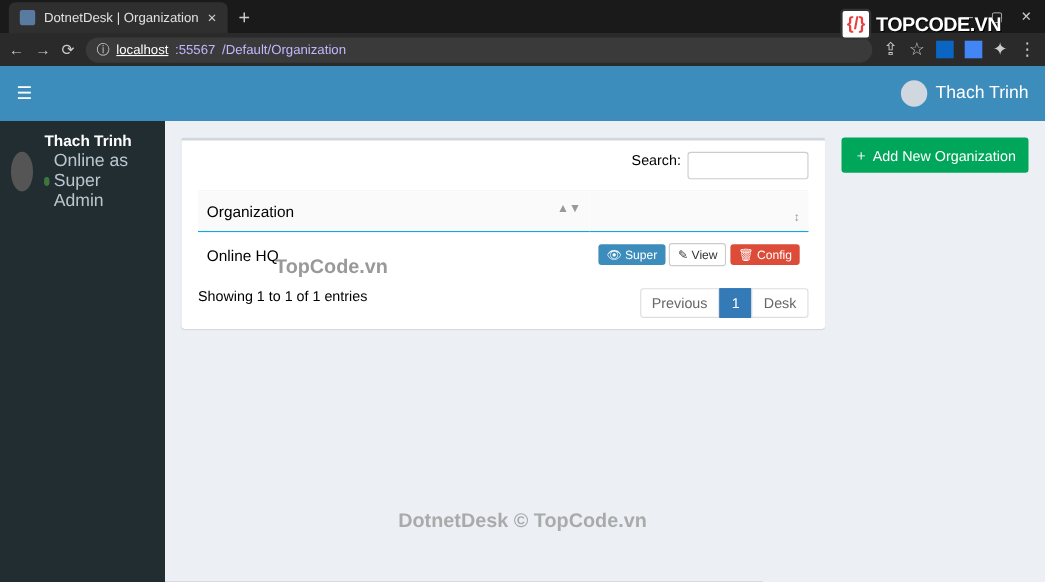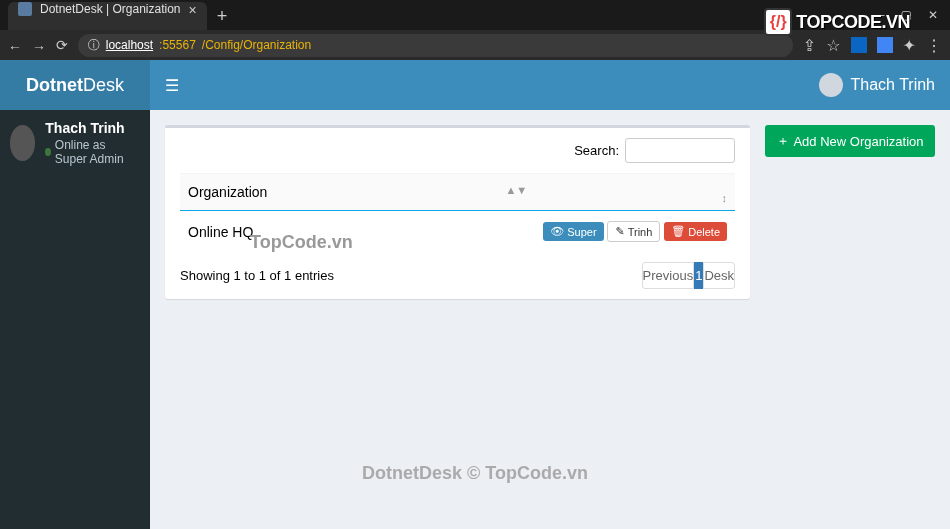--- a/index.html
+++ b/index.html
@@ -1,31 +1,31 @@
 <!DOCTYPE html>
 <html><head>
 <meta charset="utf-8">
 <style>
 * { margin: 0; padding: 0; box-sizing: border-box; font-family: -apple-system, "Segoe UI", Arial, sans-serif; }
 body { width: 950px; height: 529px; background: #000; overflow: hidden; position: relative; }
 
 
 .titlebar { height: 30px; background: #1a1a1a; display: flex; align-items: center; }
-.tab { height: 28px; background: #2f2f2f; margin-left: 8px; margin-top: 2px; padding: 0 10px; display: flex; align-items: flex-start; gap: 8px; border-radius: 6px 6px 0 0; min-width: 180px; }
+.tab { height: 28px; background: #2f2f2f; margin-left: 8px; margin-top: 2px; padding: 0 10px; display: flex; align-items: center; gap: 8px; border-radius: 6px 6px 0 0; min-width: 180px; }
 .tab-icon { width: 14px; height: 14px; background: #5a7ba0; border-radius: 2px; }
 .tab-title { color: #e0e0e0; font-size: 12px; flex: 1; }
 .tab-close { color: #ccc; font-size: 14px; cursor: pointer; }
 .new-tab { color: #ccc; font-size: 18px; padding: 0 10px; margin-top: 2px; }
 .window-controls { margin-left: auto; display: flex; gap: 16px; padding-right: 12px; color: #ccc; font-size: 12px; }
 
 .addrbar { height: 30px; background: #2a2a2a; display: flex; align-items: center; padding: 0 8px; gap: 10px; color: #ccc; }
 .nav-btn { font-size: 14px; cursor: pointer; }
 .url-field { flex: 1; display: flex; align-items: center; gap: 6px; background: #3a3a3a; border-radius: 20px; padding: 3px 10px; font-size: 12px; }
 .url-host { color: #fff; text-decoration: underline; }
-.url-path { color: #eab308; }
+.url-path { color: #c4b5fd; }
 .ext-icons { display: flex; gap: 10px; align-items: center; }
 .ext-ic { width: 16px; height: 16px; display: inline-block; }
 
 
 .watermark-logo { position: absolute; top: 8px; right: 40px; z-index: 100; pointer-events: none; }
 .wm-box { display: flex; align-items: center; gap: 4px; }
 .wm-icon { width: 28px; height: 28px; background: #fff; border-radius: 4px; display: flex; align-items: center; justify-content: center; color: #e83e3e; font-weight: 900; font-size: 16px; border: 2px solid #333; }
 .wm-text { color: #fff; font-weight: 900; font-size: 18px; text-shadow: 1px 1px 0 #000; letter-spacing: -0.5px; }
 
 
@@ -36,42 +36,42 @@
 .header-user { margin-left: auto; display: flex; align-items: center; gap: 8px; padding-right: 15px; }
 .avatar-sm { width: 24px; height: 24px; border-radius: 50%; background: #d0d7de; }
 
 
 .app-body { display: flex; height: calc(529px - 110px); }
 .sidebar { width: 150px; background: #222d32; color: #fff; }
 .user-panel { padding: 10px; display: flex; gap: 10px; align-items: center; }
 .avatar-md { width: 36px; height: 36px; border-radius: 50%; background: #555; }
 .user-info { font-size: 12px; }
 .user-name { font-weight: 600; font-size: 14px; }
-.user-status { color: #b8c7ce; font-size: 12px; display: flex; align-items: center; gap: 4px; margin-top: 2px; }
+.user-status { color: #b8c7ce; font-size: 16px; display: flex; align-items: center; gap: 4px; margin-top: 2px; }
 .status-dot { width: 8px; height: 8px; border-radius: 50%; background: #3c763d; display: inline-block; }
 
 
 .content-wrapper { flex: 1; background: #ecf0f5; padding: 15px; display: flex; gap: 15px; align-items: flex-start; }
 .main-box { flex: 1; background: #fff; border-top: 3px solid #d2d6de; border-radius: 3px; box-shadow: 0 1px 1px rgba(0,0,0,.1); padding: 10px 15px; }
-.search-row { display: flex; justify-content: flex-end; align-items: center; gap: 6px; margin-bottom: 10px; font-size: 13px; }
+.search-row { display: flex; justify-content: flex-end; gap: 6px; margin-bottom: 10px; font-size: 13px; }
 .search-input { border: 1px solid #ccc; border-radius: 3px; padding: 4px 6px; width: 110px; font-size: 13px; }
 
 .table { width: 100%; border-collapse: collapse; font-size: 14px; }
 .table th { text-align: left; padding: 10px 8px; border-top: 1px solid #f4f4f4; border-bottom: 1px solid #0ea5e9; background: #fafafa; font-weight: 400; position: relative; }
 .sort-ic { position: absolute; right: 8px; color: #999; font-size: 11px; }
 .table td { padding: 10px 8px; border-top: 1px solid #f4f4f4; }
 .action-cell { text-align: right; white-space: nowrap; }
 .btn { display: inline-flex; align-items: center; gap: 3px; padding: 3px 7px; border-radius: 3px; font-size: 11px; color: #fff; cursor: pointer; border: none; }
 .btn-view { background: #3c8dbc; }
 .btn-edit { background: #fff; color: #333; border: 1px solid #ccc; }
 .btn-delete { background: #dd4b39; }
 
-.table-footer { display: flex; justify-content: space-between; align-items: center; margin-top: 10px; font-size: 13px; }
+.table-footer { display: flex; justify-content: space-between; align-items: flex-start; margin-top: 10px; font-size: 13px; }
 .pagination { display: flex; }
-.page-btn { padding: 5px 0; border: 1px solid #ddd; background: #fff; font-size: 13px; color: #666; cursor: pointer; }
+.page-btn { padding: 5px 10px; border: 1px solid #ddd; background: #fff; font-size: 13px; color: #666; cursor: pointer; }
 .page-btn.active { background: #337ab7; color: #fff; border-color: #337ab7; }
 .page-btn:first-child { border-radius: 3px 0 0 3px; }
 .page-btn:last-child { border-radius: 0 3px 3px 0; }
 
 .side-actions { width: 170px; }
 .btn-add { background: #00a65a; color: #fff; border: none; padding: 7px 10px; border-radius: 3px; font-size: 13px; display: flex; align-items: center; gap: 4px; cursor: pointer; width: 100%; justify-content: center; }
 
 .wm-center { position: absolute; left: 250px; top: 232px; color: #999; font-size: 18px; font-weight: 600; pointer-events: none; }
 .wm-bottom { position: absolute; left: 50%; transform: translateX(-50%); bottom: 45px; color: #aaa; font-size: 18px; font-weight: 600; pointer-events: none; }
 </style>
@@ -93,43 +93,40 @@
 </div>
 
 <div class="addrbar">
   <span class="nav-btn">←</span>
   <span class="nav-btn">→</span>
   <span class="nav-btn">⟳</span>
   <div class="url-field">
     <span>ⓘ</span>
     <span class="url-host">localhost</span>
       <span class="url-path">:55567</span>
-      <span class="url-path">/Config/Organization</span>
+      <span class="url-path">/Default/Organization</span>
   </div>
   <div class="ext-icons">
     <span>⇪</span>
     <span>☆</span>
     <span class="ext-ic" style="background:#0a66c2"></span>
     <span class="ext-ic" style="background:#4285f4"></span>
     <span>✦</span>
     <span>⋮</span>
   </div>
 </div>
 
 <div class="watermark-logo">
   <div class="wm-box">
     <span class="wm-icon">{/}</span>
     <span class="wm-text">TOPCODE.VN</span>
   </div>
 </div>
 
 <div class="app-header">
-  <div class="logo">
-    <b>Dotnet</b><span>Desk</span>
-  </div>
   <span class="hamburger">☰</span>
   <div class="header-user">
     <span class="avatar-sm"></span>
     <span>Thach Trinh</span>
   </div>
 </div>
 
 <div class="app-body">
   <div class="sidebar">
     <div class="user-panel">
@@ -166,25 +163,25 @@
         <tbody>
           <tr>
             <td>Online HQ</td>
             <td class="action-cell">
               <button class="btn btn-view">
                 <span>👁</span>
                 <span>Super</span>
               </button>
               <button class="btn btn-edit">
                 <span>✎</span>
-                <span>Trinh</span>
+                <span>View</span>
               </button>
               <button class="btn btn-delete">
                 <span>🗑</span>
-                <span>Delete</span>
+                <span>Config</span>
               </button>
             </td>
           </tr>
         </tbody>
       </table>
       <div class="table-footer">
         <span>Showing 1 to 1 of 1 entries</span>
         <div class="pagination">
           <span class="page-btn">Previous</span>
           <span class="page-btn active">1</span>

